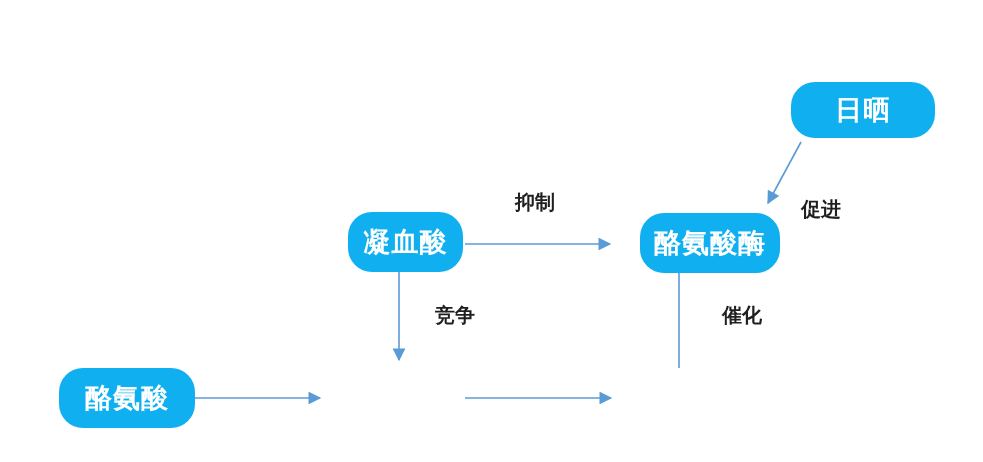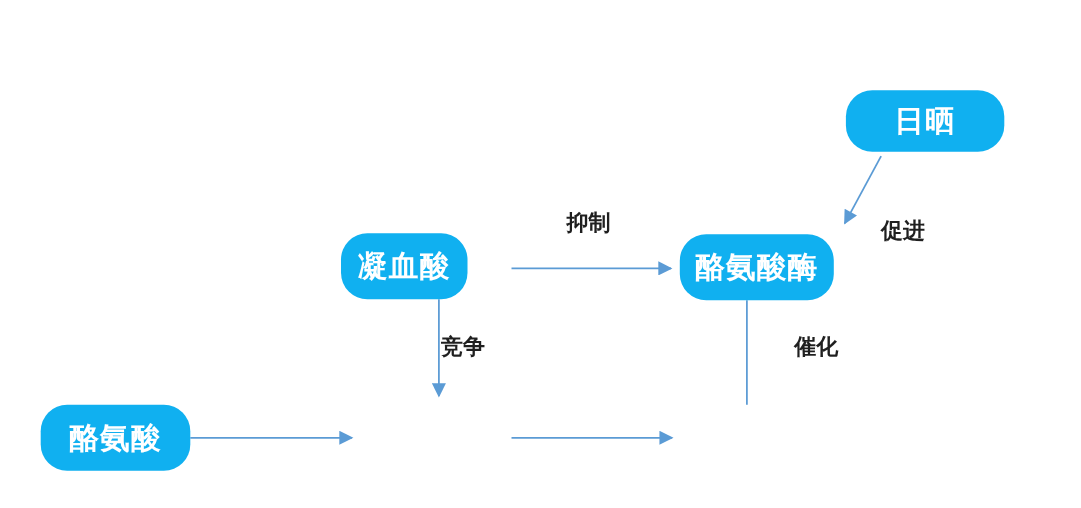--- a/index.html
+++ b/index.html
@@ -40,20 +40,21 @@
     background: var(--node-fill);
     color: var(--node-text);
     border-radius: 24px;
     display: flex;
     align-items: center;
     justify-content: center;
     font-size: 27px;
     font-weight: 700;
     letter-spacing: 1px;
     white-space: nowrap;
+    margin-left: 22px;
   }
   .edge-label {
     position: absolute;
     color: var(--label-text);
     font-size: 20px;
     font-weight: 600;
     white-space: nowrap;
   }
   .edge-label.centered { text-align: center; }
 </style>
@@ -77,29 +78,29 @@
 
     <line class="edge-line" x1="679" y1="273" x2="679" y2="368"></line>
 
     <line class="edge-line" x1="173" y1="398" x2="320" y2="398" marker-end="url(#arrowhead)"></line>
 
     <line class="edge-line" x1="465" y1="398" x2="611" y2="398" marker-end="url(#arrowhead)"></line>
   </svg>
 
   <div class="node" style="left:769px; top:82px; width:144px; height:56px;">日晒</div>
 
-  <div class="node" style="left:310px; top:212px; width:115px; height:60px;">凝血酸</div>
+  <div class="node" style="left:326px; top:212px; width:115px; height:60px;">凝血酸</div>
 
   <div class="node" style="left:618px; top:213px; width:140px; height:60px;">酪氨酸酶</div>
 
   <div class="node" style="left:37px; top:368px; width:136px; height:60px;">酪氨酸</div>
 
 
 
   <div class="edge-label" style="left:801px; top:176px;margin-top:20px;">促进</div>
 
   <div class="edge-label centered" style="left:505px; top:189px; width:60px;">抑制</div>
 
-  <div class="edge-label" style="left:401px; top:302px;">竞争</div>
+  <div class="edge-label" style="left:435px; top:302px;">竞争</div>
 
   <div class="edge-label" style="left:722px; top:302px;">催化</div>
 
 </div>
 
 </body></html>

